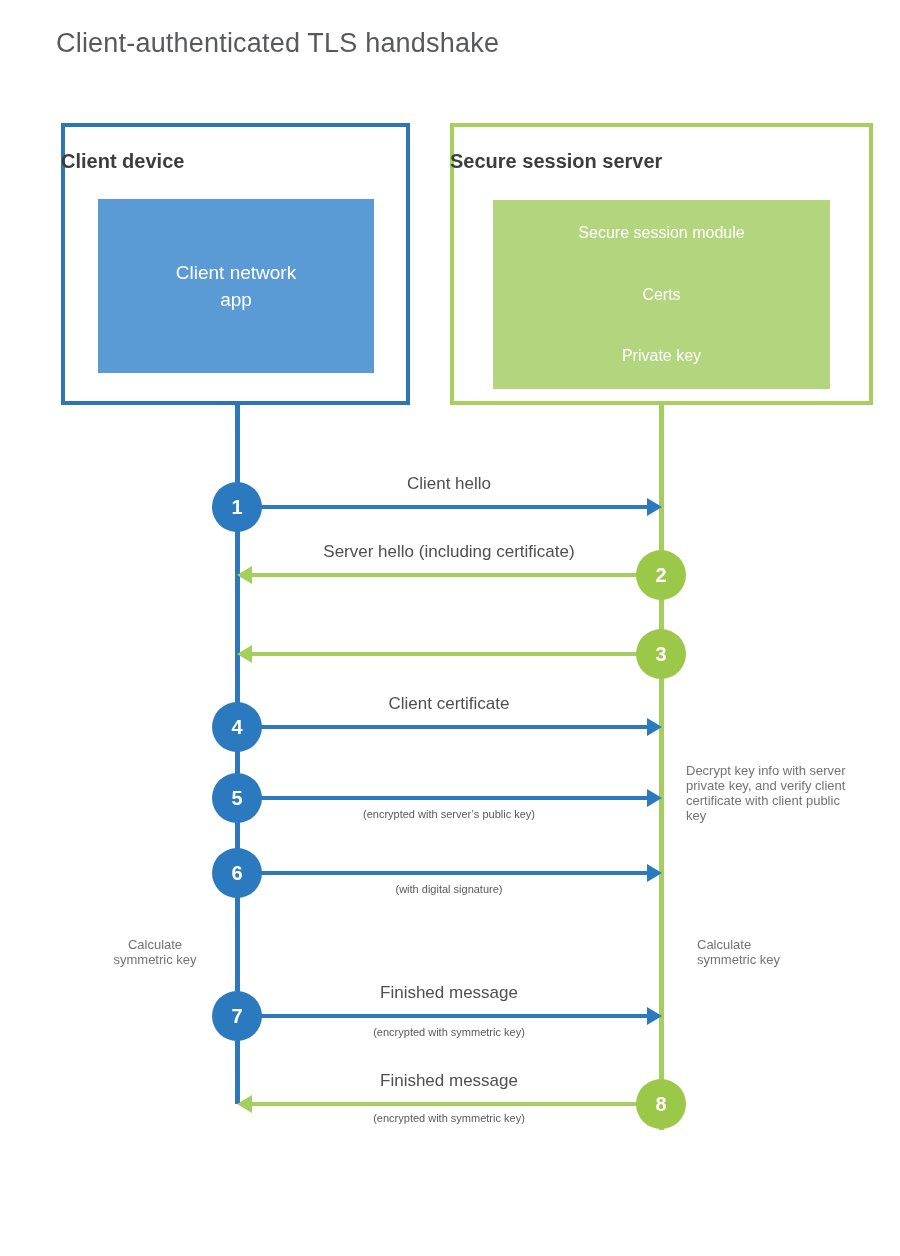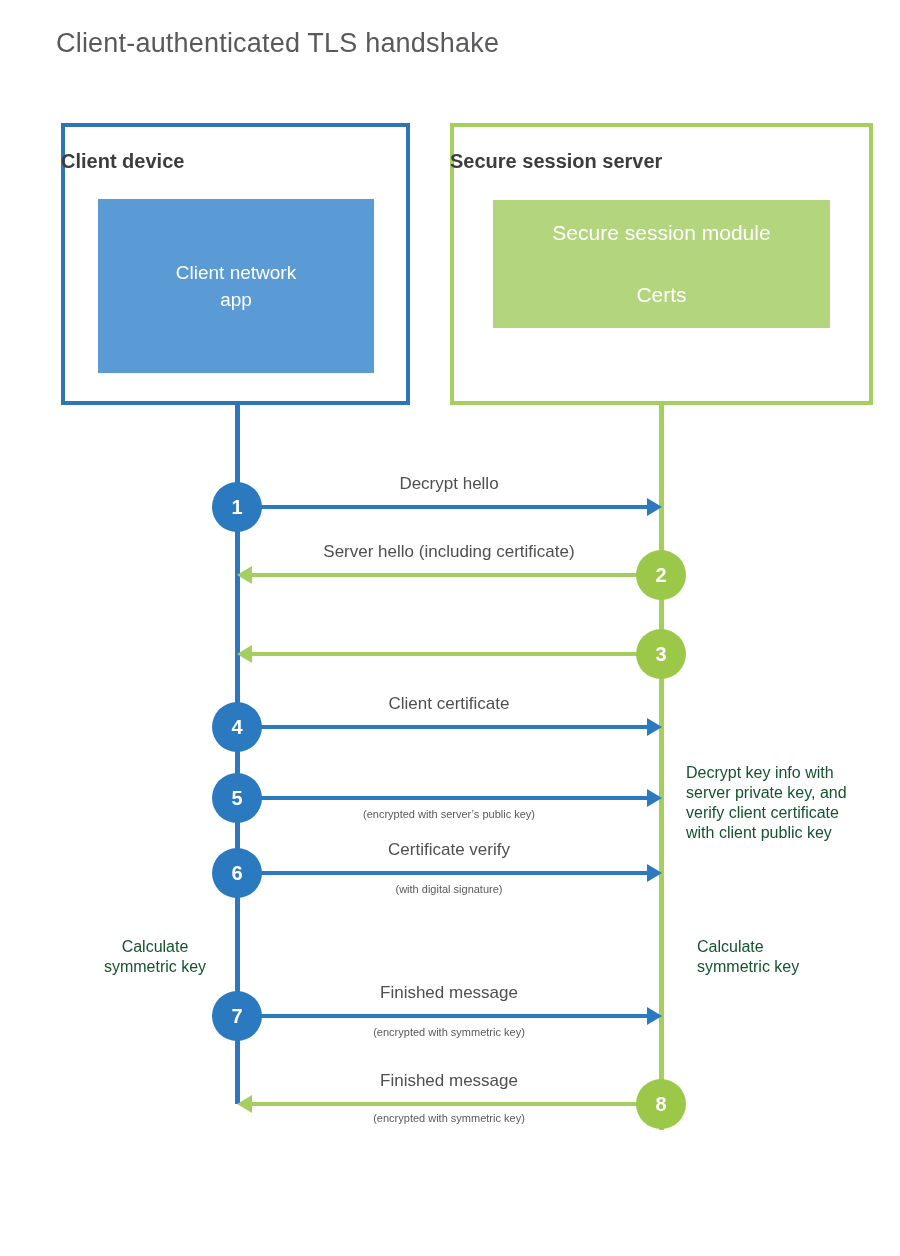--- a/index.html
+++ b/index.html
@@ -14,21 +14,21 @@
   .server-box{left:430px;top:123px;width:423px;height:282px;border:4px solid #a6d05e;}
   .actor-title{position:absolute;text-align:left;font-size:20px;font-weight:bold;color:#3d3d3d;}
   .client-title{left:41px;top:150px;width:349px;}
   .server-title{left:430px;top:150px;width:423px;}
 
   .app-box{position:absolute;left:78px;top:199px;width:276px;height:174px;background:#5b9bd5;
            color:#ffffff;font-size:19px;line-height:27px;display:flex;align-items:center;justify-content:center;
            text-align:center;white-space:pre-line;}
 
   .module-bar{position:absolute;left:473px;width:337px;height:66px;background:#b3d57e;color:#ffffff;
-              font-size:21px;display:flex;align-items:center;justify-content:center;text-align:center;}
+              font-size:16px;display:flex;align-items:center;justify-content:center;text-align:center;}
 
   
   .lifeline{position:absolute;width:5px;}
   .lifeline.blue{left:215px;top:405px;height:699px;background:#2e77bd;}
   .lifeline.green{left:639px;top:405px;height:725px;background:#a4cf5f;}
 
   
   .hline{position:absolute;height:4px;}
   .hline.blue{background:#2b79bf;}
   .hline.green{background:#a4cf5f;}
@@ -40,46 +40,47 @@
   .badge{position:absolute;width:50px;height:50px;border-radius:50%;color:#ffffff;font-weight:bold;
          font-size:20px;display:flex;align-items:center;justify-content:center;z-index:2;}
   .badge.blue{background:#2b79bf;}
   .badge.green{background:#9bc849;}
 
   
   .msg-label{position:absolute;left:217px;width:424px;text-align:center;font-size:17px;color:#4f4f4f;}
   .msg-sub{position:absolute;left:217px;width:424px;text-align:center;font-size:11px;color:#595959;}
 
   
-  .side-note{position:absolute;font-size:16px;color:#14532d;line-height:20px;white-space:pre-line;}
+  .side-note{position:absolute;font-size:13px;color:#737373;line-height:15px;white-space:pre-line;}
   .decrypt-note{left:666px;top:763px;width:170px;text-align:left;}
   .calc-left{left:80px;top:937px;width:110px;text-align:center;}
   .calc-right{left:677px;top:937px;width:120px;text-align:left;}
 </style>
 </head>
 <body>
 
 <div id="canvas">
 
   <div class="page-title">Client-authenticated TLS handshake</div>
 
   <div class="actor-box client-box"></div>
   <div class="actor-title client-title">Client device</div>
   <div class="app-box">Client network
 app</div>
 
   <div class="actor-box server-box"></div>
   <div class="actor-title server-title">Secure session server</div>
   <div class="module-bar" style="top:200px">Secure session module</div>
   <div class="module-bar" style="top:262px">Certs</div>
+  <div class="module-bar" style="top:323px">Private key</div>
 
   <div class="lifeline blue"></div>
   <div class="lifeline green"></div>
 
-  <div class="msg-label" style="top:474px">Decrypt hello</div>
+  <div class="msg-label" style="top:474px">Client hello</div>
   <div class="hline blue" style="left:217px;top:505px;width:412px"></div>
   <div class="arrhead right" style="left:627px;top:498px"></div>
   <div class="badge blue" style="left:192px;top:482px">1</div>
 
   <div class="msg-label" style="top:542px">Server hello (including certificate)</div>
   <div class="hline green" style="left:231px;top:573px;width:410px"></div>
   <div class="arrhead left" style="left:217px;top:566px"></div>
   <div class="badge green" style="left:616px;top:550px">2</div>
 
   <div class="hline green" style="left:231px;top:652px;width:410px"></div>
@@ -89,21 +90,20 @@
   <div class="msg-label" style="top:694px">Client certificate</div>
   <div class="hline blue" style="left:217px;top:725px;width:412px"></div>
   <div class="arrhead right" style="left:627px;top:718px"></div>
   <div class="badge blue" style="left:192px;top:702px">4</div>
 
   <div class="hline blue" style="left:217px;top:796px;width:412px"></div>
   <div class="arrhead right" style="left:627px;top:789px"></div>
   <div class="badge blue" style="left:192px;top:773px">5</div>
   <div class="msg-sub" style="top:808px">(encrypted with server’s public key)</div>
 
-  <div class="msg-label" style="top:840px">Certificate verify</div>
   <div class="hline blue" style="left:217px;top:871px;width:412px"></div>
   <div class="arrhead right" style="left:627px;top:864px"></div>
   <div class="badge blue" style="left:192px;top:848px">6</div>
   <div class="msg-sub" style="top:883px">(with digital signature)</div>
 
   <div class="msg-label" style="top:983px">Finished message</div>
   <div class="hline blue" style="left:217px;top:1014px;width:412px"></div>
   <div class="arrhead right" style="left:627px;top:1007px"></div>
   <div class="badge blue" style="left:192px;top:991px">7</div>
   <div class="msg-sub" style="top:1026px">(encrypted with symmetric key)</div>

